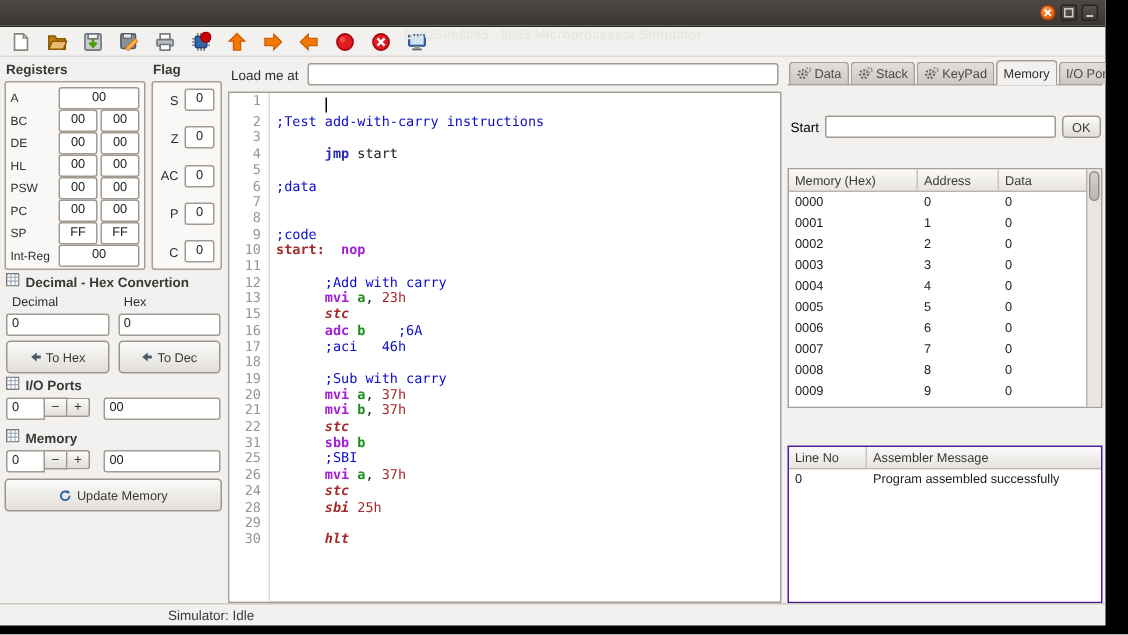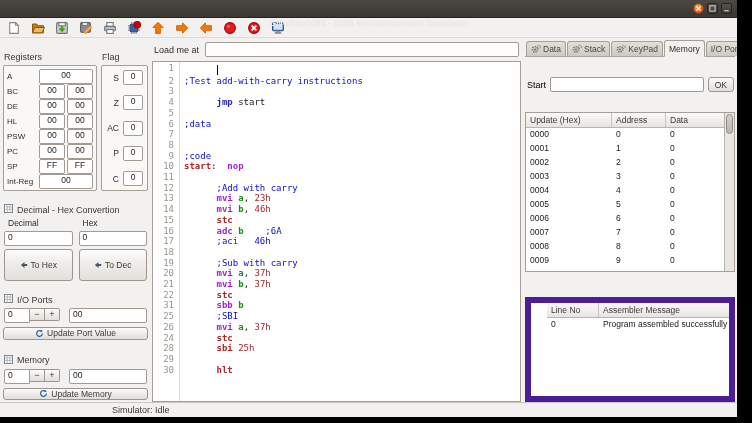--- a/index.html
+++ b/index.html
@@ -20,38 +20,38 @@
   .menu-item { padding:2px 7px; }
   .toolbar { height:20px; display:flex; align-items:center; padding:0 5px; gap:7px; border-bottom:1px solid #DEDBD6; flex:none; }
   .tool-btn { width:17px; height:17px; background:none; border:none; padding:1px; display:flex; align-items:center; justify-content:center; }
   .tool-btn svg { width:14px; height:14px; }
 
   
   .main { flex:1; display:flex; min-height:0; }
 
   
   .left { width:150px; flex:none; padding:1px 2px 0 3px; font-size:9px; color:#2E2D2B; display:flex; flex-direction:column; }
-  .section-title { display:flex; align-items:center; gap:4px; font-size:9px; font-weight:normal; color:#3A3935; margin:13px 1px 3px; }
+  .section-title { display:flex; align-items:center; gap:4px; font-size:9px; font-weight:bold; color:#3A3935; margin:2px 1px 3px; }
   .reg-flag { display:flex; gap:4px; }
   .reg-col { width:94px; flex:none; }
   .flag-col { flex:1; }
   .box { border:1px solid #A59F97; background:#F9F8F6; border-radius:2px; }
   .reg-box { height:126px; display:flex; flex-direction:column; justify-content:space-between; padding:3px; }
   .reg-row { display:flex; align-items:center; gap:2px; }
   .reg-name { width:30px; flex:none; font-size:8px; }
   .reg-vals { flex:1; display:flex; gap:2px; }
   .entry { background:#FFF; border:1px solid #A19B93; border-radius:2px; font-size:8.5px; color:#1A1A1A; height:15px; line-height:11px; padding:0 3px; overflow:hidden; }
   .reg-entry { flex:1; text-align:center; }
   .flag-box { height:126px; display:flex; flex-direction:column; justify-content:space-between; padding:4px 3px; }
   .flag-row { display:flex; align-items:center; gap:4px; }
   .flag-name { width:14px; text-align:right; font-size:8.5px; }
   .flag-entry { width:20px; text-align:center; }
   .conv-grid { display:grid; grid-template-columns:1fr 1fr; gap:3px 6px; padding:0 1px; }
   .conv-label { font-size:8.5px; padding-left:4px; }
-  .btn { background:linear-gradient(#FDFCFB,#EFEDEA 45%,#E2DFDA); border:1px solid #9C968E; border-radius:3px; font-family:"Liberation Sans",sans-serif; font-size:8.5px; color:#3A3935; height:32px; display:flex; align-items:center; justify-content:center; gap:3px; padding:0 4px; }
+  .btn { background:linear-gradient(#FDFCFB,#EFEDEA 45%,#E2DFDA); border:1px solid #9C968E; border-radius:3px; font-family:"Liberation Sans",sans-serif; font-size:8.5px; color:#3A3935; height:22px; display:flex; align-items:center; justify-content:center; gap:3px; padding:0 4px; }
   .io-row { display:flex; gap:9px; padding:0 1px; margin-bottom:4px; }
   .spin { display:flex; }
   .spin-entry { width:26px; border-radius:2px 0 0 2px; }
   .spin-btn { width:15px; height:13px; font-size:9px; line-height:9px; padding:0; border-radius:0; border-left:none; }
   .spin-btn:last-child { border-radius:0 2px 2px 0; }
   .io-val { flex:1; }
   .btn.wide { width:100%; margin:0 0 2px; }
   .btn-icon svg { display:block; }
 
   
@@ -62,21 +62,21 @@
   .editor { flex:1; position:relative; border:1px solid #A59F97; background:#FFF; overflow:hidden;
             font-family:"DejaVu Sans Mono","Liberation Mono",monospace; font-size:9px; line-height:10.7px; }
   .gutter-bg { position:absolute; left:0; top:0; bottom:0; width:27px; background:#FFFFFF; border-right:1px solid #DEDBD6; }
   .code-lines { position:relative; padding-top:1px; }
   .code-row { display:flex; }
   .ln { width:27px; flex:none; text-align:right; padding-right:6px; color:#9A958D; }
   .code-text { white-space:pre; padding-left:4px; color:#1A1A1A; }
   .tk-comment { color:#0D0DC8; }
   .tk-insn { color:#A11FD4; font-weight:bold; }
   .tk-jump { color:#2727B5; font-weight:bold; }
-  .tk-special { color:#A52A2A; font-weight:bold; }
+  .tk-special { color:#A52A2A; font-weight:bold;font-style:italic; }
   .tk-label { color:#A52A2A; font-weight:bold; }
   .tk-num { color:#A52A2A; }
   .tk-reg { color:#1C8C1C; font-weight:bold; }
   .tk-plain { color:#1A1A1A; }
   .caret { display:inline-block; width:1px; height:10px; background:#000; transform:translateY(2px); }
 
   
   .right { width:214px; flex:none; display:flex; flex-direction:column; padding:1px 2px 0 2px; font-size:9px;gap:16px; }
   .tab-strip { display:flex; align-items:flex-end; height:18px; border-bottom:1px solid #A9A49E; padding:0 1px; gap:1px; flex:none; }
   .tab { display:flex; align-items:center; gap:2px; padding:0 4px; font-size:8.5px; color:#4A4945; background:linear-gradient(#E2DFDA,#CDC9C2); border:1px solid #A59F97; border-bottom:none; border-radius:3px 3px 0 0; height:15px; white-space:nowrap; }
@@ -92,21 +92,21 @@
   .th { font-size:8.5px; color:#3A3935; padding:2px 4px; border-right:1px solid #C9C4BD; overflow:hidden; white-space:nowrap; }
   .tbody { flex:1; overflow:hidden; background:#FFF; }
   .tr { display:flex; height:14px; }
   .td { font-size:8.5px; color:#1A1A1A; padding:1px 4px; overflow:hidden; white-space:nowrap; }
   .c0m { width:86px; flex:none; }
   .c1m { width:54px; flex:none; }
   .c2m { flex:1; border-right:none; }
   .vscroll { width:10px; flex:none; background:#E9E6E2; border-left:1px solid #B9B4AC; position:relative; }
   .thumb { position:absolute; left:1px; right:1px; top:1px; height:20px; background:linear-gradient(#D4D0CA,#BBB6AF); border:1px solid #8F8A83; border-radius:4px; }
 
-  .msg-wrap { flex:1; margin-top:9px; border:6px solid #4c1d95; background:#FFF; display:flex; flex-direction:column; min-height:0;padding-left:16px; }
+  .msg-wrap { flex:1; margin-top:9px; border:1px solid #4c1d95; background:#FFF; display:flex; flex-direction:column; min-height:0; }
   .c0g { width:52px; flex:none; }
   .c1g { flex:1; border-right:none; }
 
   
   .statusbar { height:15px; flex:none; border-top:1px solid #CBC7C1; display:flex; align-items:center; font-size:9px; color:#3A3935; padding-left:112px; }
 </style>
 </head>
 <body>
 
 <div class="screen">
@@ -344,29 +344,20 @@
           <span>I/O Ports</span>
         </div>
         <div class="io-row">
           <div class="spin">
             <div class="entry spin-entry">0</div>
             <button class="btn spin-btn">−</button>
             <button class="btn spin-btn">+</button>
           </div>
           <div class="entry io-val">00</div>
         </div>
-        <button class="btn wide">
-          <span class="btn-icon">
-              <svg viewBox="0 0 10 10" width="9" height="9">
-                <path d="M8.2 5a3.2 3.2 0 1 1-1-2.3" fill="none" stroke="#3465A4" stroke-width="1.4"></path>
-                <path d="M6.8 0.6 8.6 3 5.9 3.4z" fill="#3465A4"></path>
-              </svg>
-            </span>
-          <span>Update Port Value</span>
-        </button>
 
         <div class="section-title">
           <span class="sec-icon"><svg viewBox="0 0 10 10" width="9" height="9">
                 <rect x="0.5" y="0.5" width="9" height="9" fill="#fff" stroke="#777"></rect>
                 <path d="M0.5 3.2h9M0.5 6h9M3.6 0.5v9M6.7 0.5v9" stroke="#98A6B5" stroke-width="0.8"></path>
               </svg></span>
           <span>Memory</span>
         </div>
         <div class="io-row">
           <div class="spin">
@@ -439,24 +430,20 @@
                 <span class="ln">11</span>
                 <span class="code-text"></span>
               </div>
               <div class="code-row">
                 <span class="ln">12</span>
                 <span class="code-text"><span class="tk-plain">      </span><span class="tk-comment">;Add with carry</span></span>
               </div>
               <div class="code-row">
                 <span class="ln">13</span>
                 <span class="code-text"><span class="tk-plain">      </span><span class="tk-insn">mvi</span><span class="tk-plain"> </span><span class="tk-reg">a</span><span class="tk-plain">, </span><span class="tk-num">23h</span></span>
-              </div>
-              <div class="code-row">
-                <span class="ln">14</span>
-                <span class="code-text"><span class="tk-plain">      </span><span class="tk-insn">mvi</span><span class="tk-plain"> </span><span class="tk-reg">b</span><span class="tk-plain">, </span><span class="tk-num">46h</span></span>
               </div>
               <div class="code-row">
                 <span class="ln">15</span>
                 <span class="code-text"><span class="tk-plain">      </span><span class="tk-special">stc</span></span>
               </div>
               <div class="code-row">
                 <span class="ln">16</span>
                 <span class="code-text"><span class="tk-plain">      </span><span class="tk-insn">adc</span><span class="tk-plain"> </span><span class="tk-reg">b</span><span class="tk-plain">    </span><span class="tk-comment">;6A</span></span>
               </div>
               <div class="code-row">
@@ -559,21 +546,21 @@
           <span>Start</span>
           <div class="entry start-entry"></div>
           <button class="btn ok">
               <span>OK</span>
             </button>
         </div>
 
         <div class="mem-wrap">
           <div class="table-col">
             <div class="thead">
-                <div class="th c0m">Update (Hex)</div>
+                <div class="th c0m">Memory (Hex)</div>
                 <div class="th c1m">Address</div>
                 <div class="th c2m">Data</div>
               </div>
             <div class="tbody">
                 <div class="tr">
                   <div class="td c0m">0000</div>
                   <div class="td c1m">0</div>
                   <div class="td c2m">0</div>
                 </div>
                 <div class="tr">

